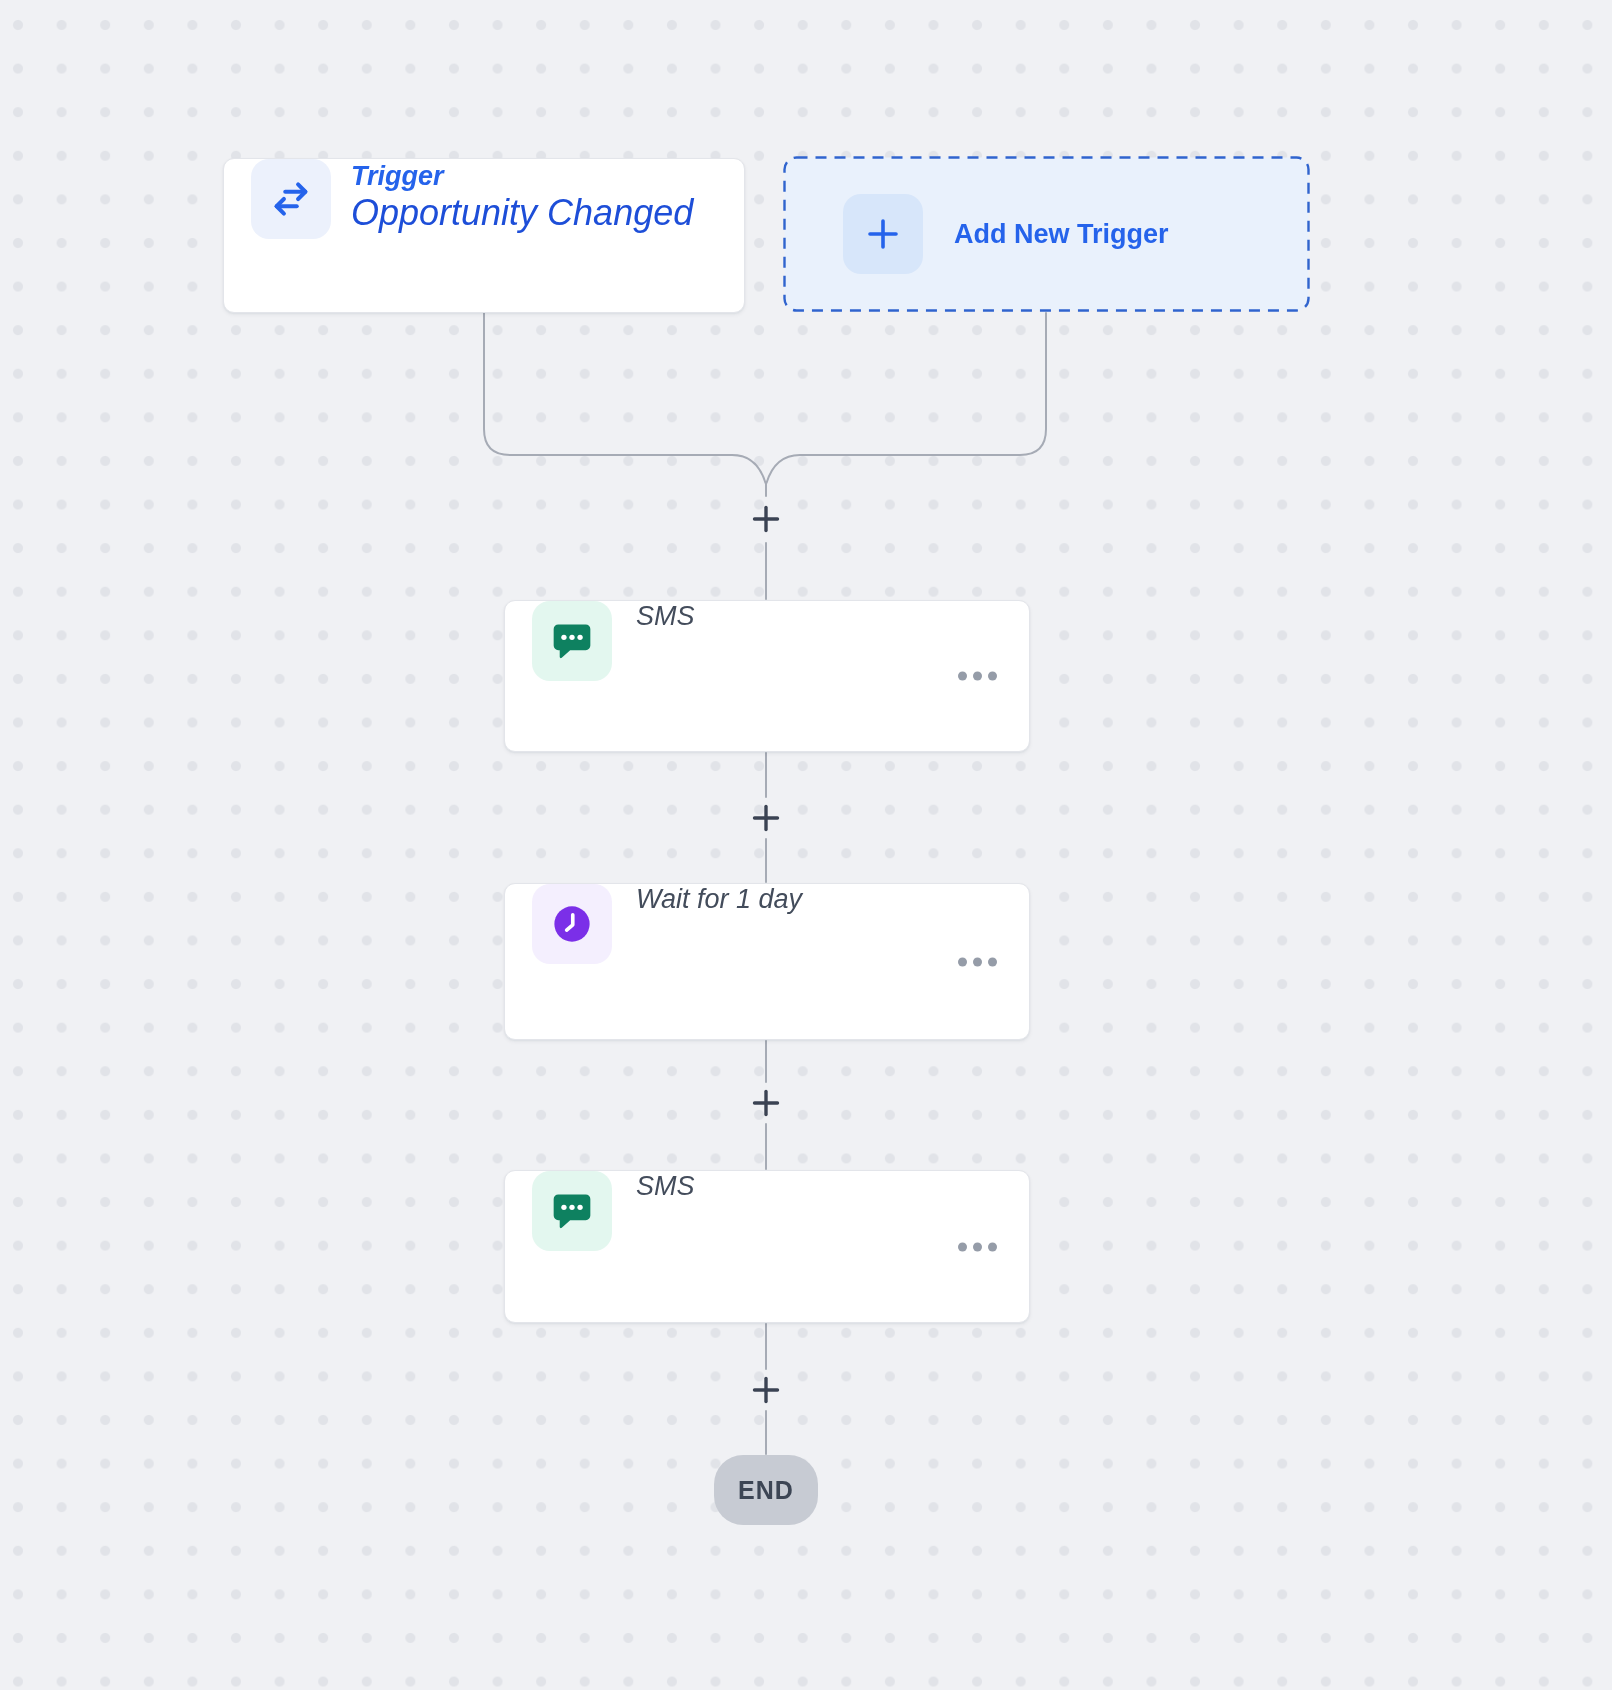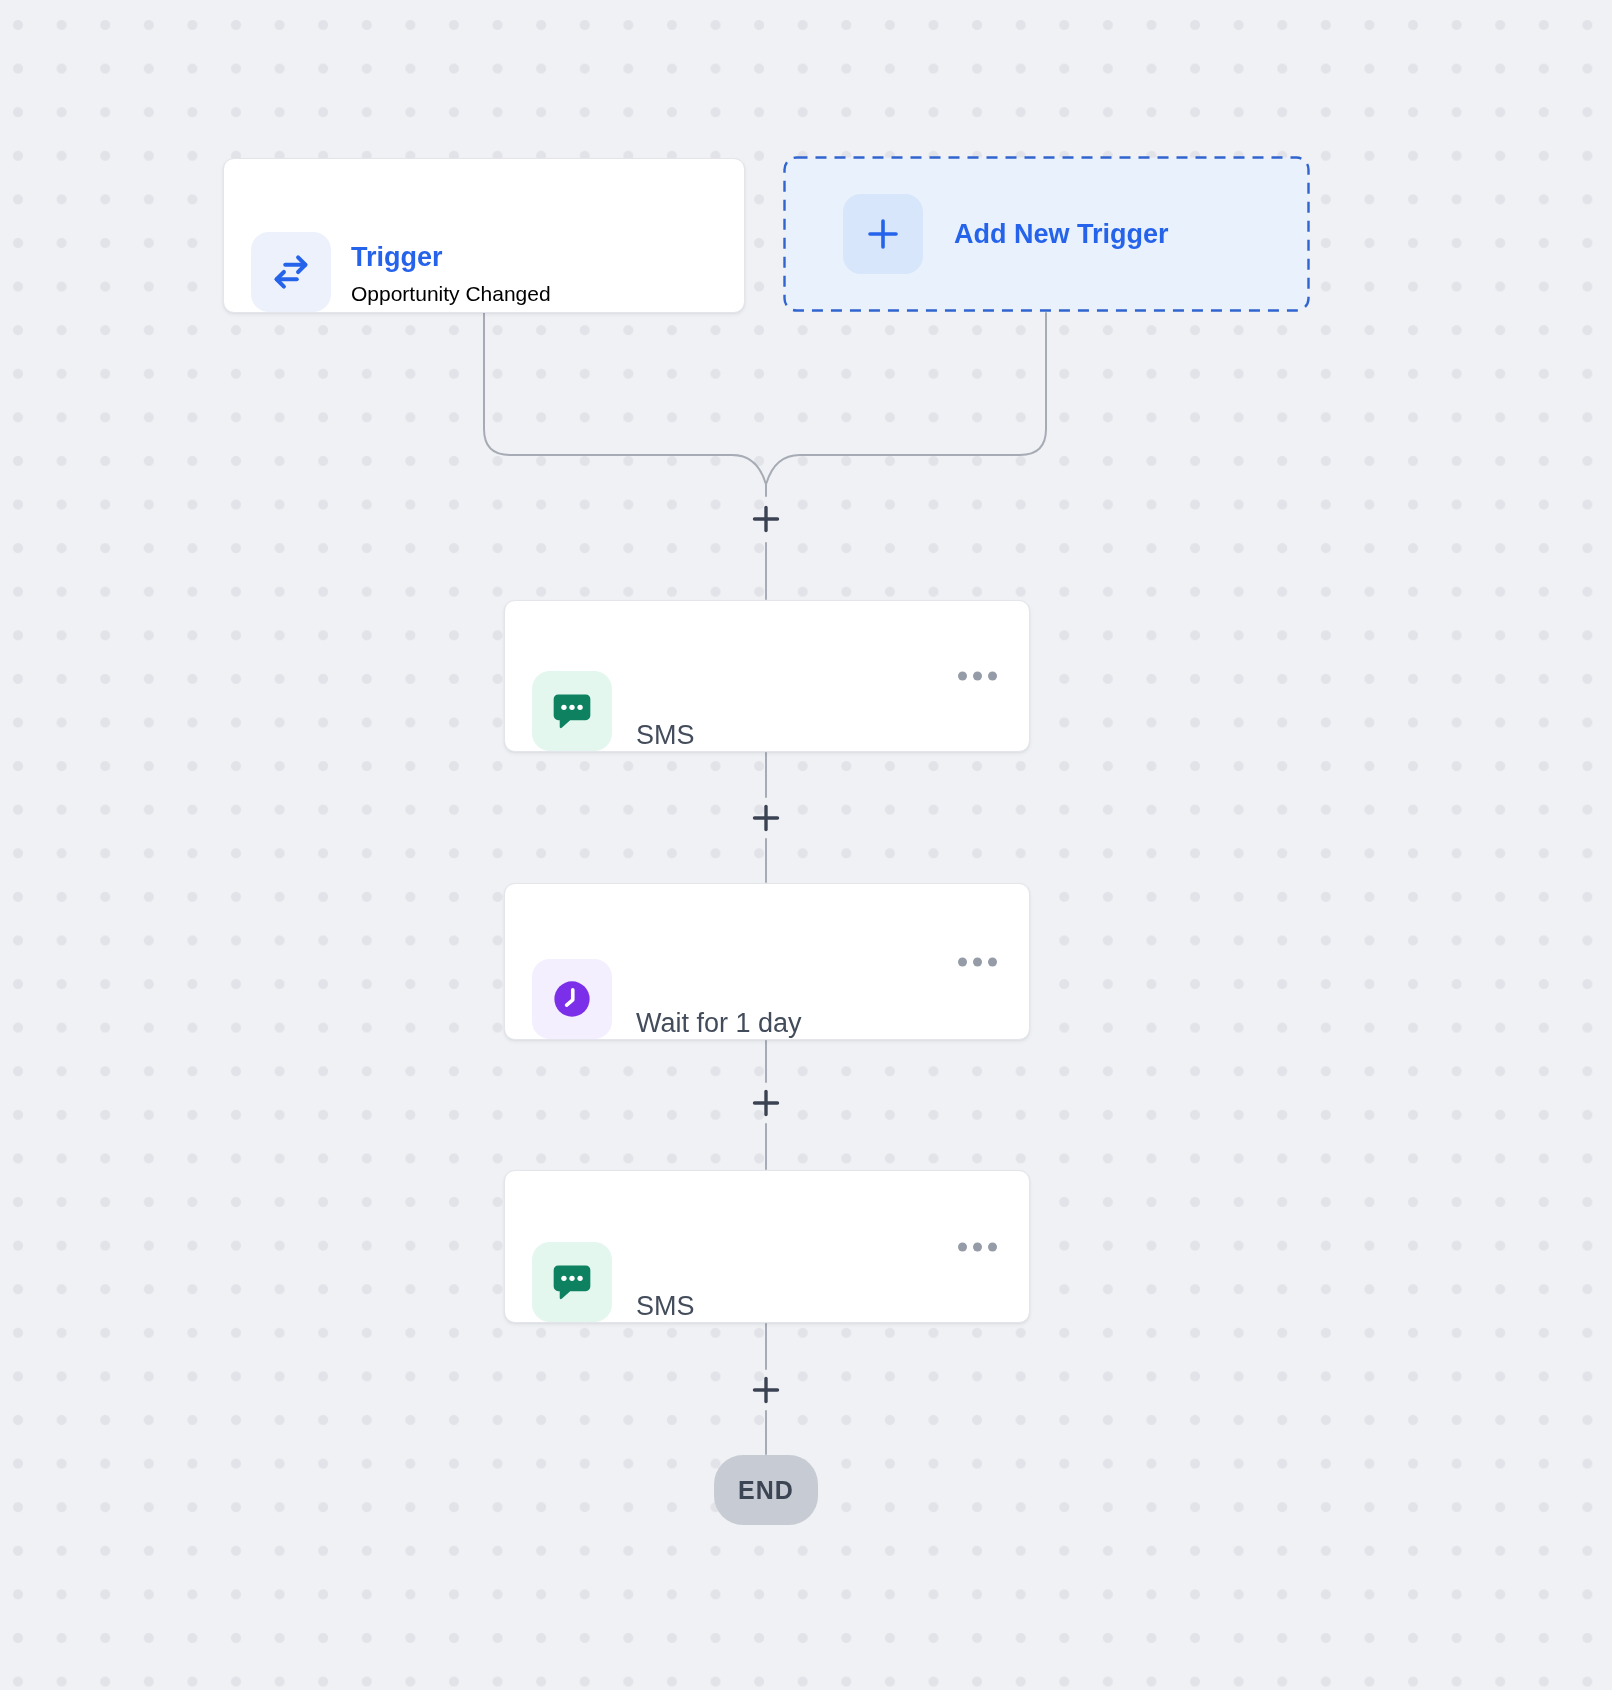--- a/index.html
+++ b/index.html
@@ -22,42 +22,43 @@
     pointer-events: none;
   }
 
   .card {
     position: absolute;
     background: #FFFFFF;
     border: 1.5px solid #E3E5EA;
     border-radius: 11px;
     box-shadow: 0 2px 4px rgba(20,30,50,0.05), 0 1px 2px rgba(20,30,50,0.05);
     display: flex;
-    align-items: flex-end;
+    align-items: flex-start;
     padding-left: 27px;
     cursor: pointer;
+    font-style: italic;
   }
 
   .icon-tile {
     width: 80px; height: 80px;
     border-radius: 18px;
     display: flex; align-items: center; justify-content: center;
     flex: 0 0 auto;
   }
   .tile-indigo { background: #ECF1FC; }
   .tile-blue   { background: #D7E6FA; }
   .tile-mint   { background: #E3F7EF; }
   .tile-lav    { background: #F4EFFE; }
 
   .trigger-text { margin-left: 20px; display: flex; flex-direction: column; }
   .trigger-title {
     font-size: 27px; font-weight: bold; color: #2563EB; line-height: 35px;
   }
   .trigger-sub {
-    font-size: 21px; color: #000000; line-height: 37px;
+    font-size: 36px; color: #1d4ed8; line-height: 37px;
   }
 
   .add-card {
     position: absolute;
     display: flex; align-items: center;
     padding-left: 29px;
     cursor: pointer;
   }
   .add-card .dash-bg {
     position: absolute; left: 0; top: 0; width: 100%; height: 100%;

